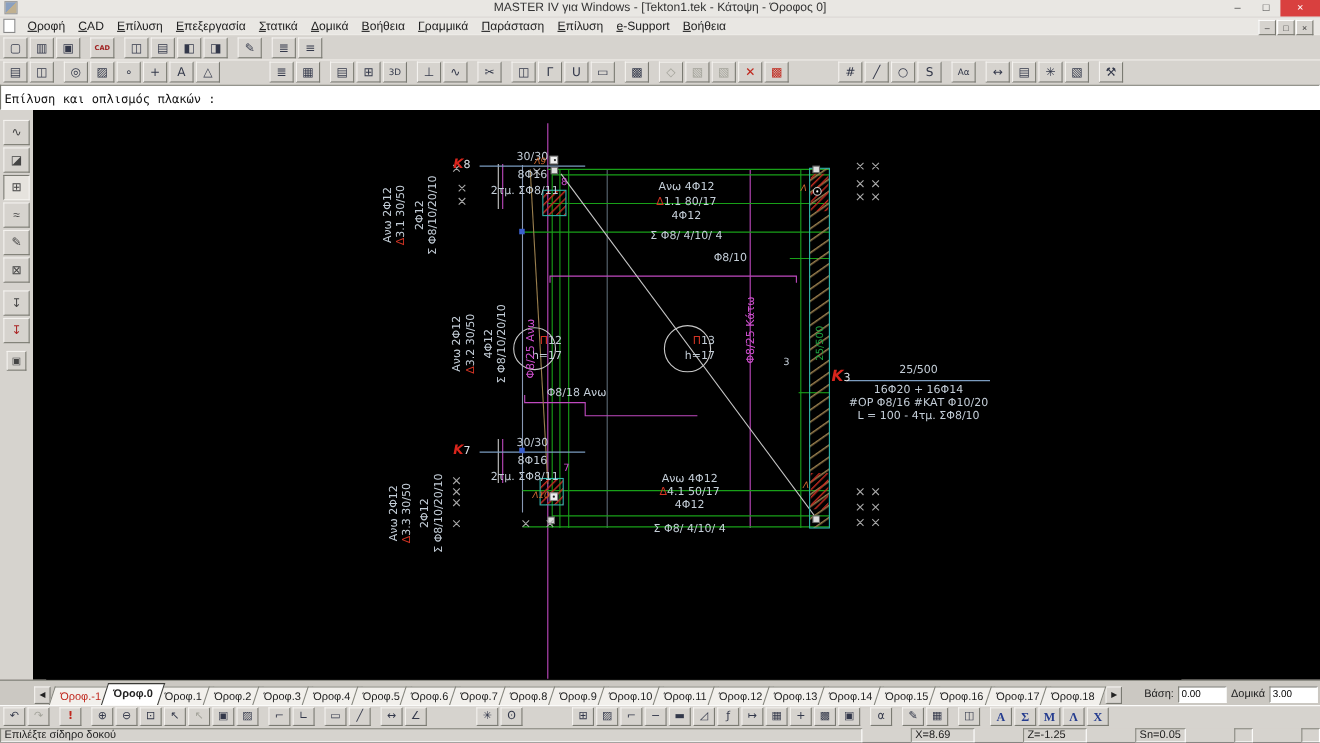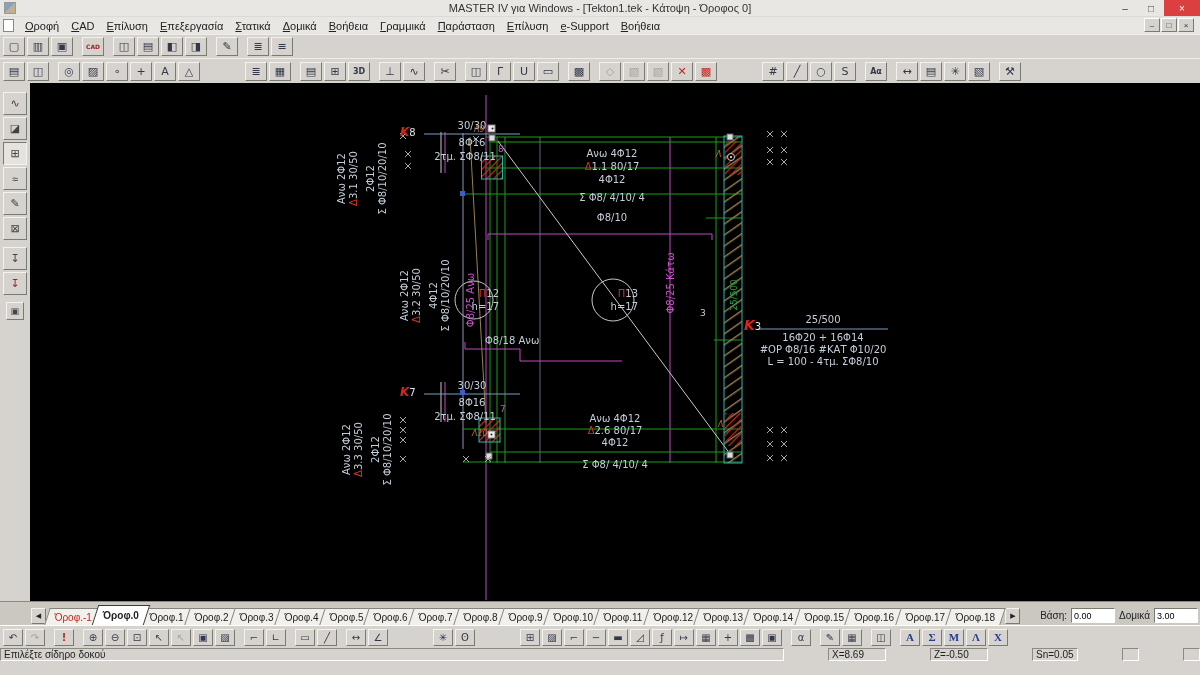--- a/index.html
+++ b/index.html
@@ -25,33 +25,33 @@
   .toolbar.r2{height:22px;}
   .toolbar.bottom{height:20px;border-top:1px solid #fff;}
   .tb{width:22px;height:19px;margin:0 1px;background:#d6d3ce;border:1px solid;border-color:#f4f2ef #7a7a72 #7a7a72 #f4f2ef;font-size:11px;color:#33384a;display:flex;align-items:center;justify-content:center;padding:0;font-family:"DejaVu Sans",sans-serif;}
   .toolbar.bottom .tb{width:20px;height:17px;font-size:10px;}
   .tb .g{pointer-events:none;}
   .tb.gap{margin-left:8px;}
   .tb.gap3{margin-left:44px;}
   .tb.disabled .g{color:#a3a39a;}
   .tb.red .g{color:#c0281e;font-weight:bold;}
   .tb.cadred .g{color:#a02020;font-size:6px;font-weight:bold;}
-  .tb.tiny .g{font-size:8px;font-weight:bold;}
+  .tb.tiny .g{font-size:8px;font-weight:normal;}
   .tb.letter .g{color:#263d8f;font-weight:bold;font-family:"Liberation Serif",serif;font-size:11px;}
   
   .cmdbar{height:21px;background:#fff;border:1px solid;border-color:#7a7a72 #fff #fff #7a7a72;display:flex;align-items:flex-end;padding:0 3px 2px 3px;font-family:"DejaVu Sans Mono",monospace;font-size:11px;color:#111;}
   
   .workarea{height:518px;display:flex;background:#000;}
   .sidebar{width:30px;background:#d6d3ce;padding-top:8px;display:flex;flex-direction:column;align-items:center;}
   .sb{width:24px;height:23px;margin:1px 0;background:#d6d3ce;border:1px solid;border-color:#f4f2ef #7a7a72 #7a7a72 #f4f2ef;font-size:11px;color:#444;display:flex;align-items:center;justify-content:center;padding:0;}
   .sb.active{border-color:#7a7a72 #f4f2ef #f4f2ef #7a7a72;background:#e6e3de;}
   .sb.gap{margin-top:6px;}
   .sb.red{color:#a22;}
   .sb.small{width:18px;height:18px;font-size:9px;}
-  .canvas{position:relative;width:1032px;height:518px;background:#000;overflow:hidden;}
+  .canvas{position:relative;width:1032px;height:518px;background:#000;overflow:hidden;margin-left:12px;}
   .canvas svg{position:absolute;left:0;top:0;}
   .dtext{position:absolute;white-space:nowrap;font-family:"DejaVu Sans",sans-serif;font-size:10px;color:#c4ced8;line-height:12px;}
   .ctr{text-align:center;}
   .mag{color:#cf4fcf;} .grn{color:#1ca341;} .org{color:#cf6a30;font-style:italic;} .redc{color:#d23424;}
   .klabel{color:#d9251c;font-weight:bold;font-size:12px;font-style:italic;}
   .knum{color:#dfe5ea;font-size:10px;}
   .k3 .klabel{font-size:14px;}
   .vgroup{position:absolute;width:110px;transform:rotate(-90deg);transform-origin:center center;text-align:center;}
   .vgroup div{line-height:12px;}
   .vgroup .pgap{margin-bottom:5px;}
@@ -254,20 +254,23 @@
         <span class="g">✳</span>
       </button>
       <button class="tb">
         <span class="g">▧</span>
       </button>
       <button class="tb gap">
         <span class="g">⚒</span>
       </button>
     </div>
 
+  <div class="cmdbar">
+    <span>Επίλυση και οπλισμός πλακών :</span>
+  </div>
 
   <div class="workarea">
     <div class="sidebar">
 
     <button class="sb">
           <span class="g">∿</span>
         </button>
         <button class="sb">
           <span class="g">◪</span>
         </button>
@@ -398,24 +401,24 @@
       <div class="dtext k3" style="left:714px;top:236px;"><span class="klabel">K</span><span class="knum">3</span></div>
       <div class="dtext ctr" style="left:728px;top:231px;width:130px;">25/500</div>
       <div class="dtext ctr" style="left:708px;top:249px;width:170px;">16Φ20 + 16Φ14</div>
       <div class="dtext ctr" style="left:708px;top:261px;width:170px;">#ΟΡ Φ8/16 #ΚΑΤ Φ10/20</div>
       <div class="dtext ctr" style="left:708px;top:273px;width:170px;">L = 100 - 4τμ. ΣΦ8/10</div>
 
       <div class="dtext ctr" style="left:512px;top:65px;width:140px;">Ανω 4Φ12</div>
       <div class="dtext ctr" style="left:512px;top:78px;width:140px;"><span class="redc">Δ</span><span>1.1  80/17</span></div>
       <div class="dtext ctr" style="left:512px;top:91px;width:140px;">4Φ12</div>
       <div class="dtext ctr" style="left:512px;top:109px;width:140px;">Σ Φ8/ 4/10/ 4</div>
-      <div class="dtext ctr" style="left:512px;top:129px;width:140px;">Φ8/10</div>
+      <div class="dtext ctr" style="left:512px;top:129px;width:140px;padding-left:40px;">Φ8/10</div>
 
       <div class="dtext ctr" style="left:515px;top:330px;width:140px;">Ανω 4Φ12</div>
-      <div class="dtext ctr" style="left:515px;top:342px;width:140px;"><span class="redc">Δ</span><span>2.6  80/17</span></div>
+      <div class="dtext ctr" style="left:515px;top:342px;width:140px;"><span class="redc">Δ</span><span>4.1  50/17</span></div>
       <div class="dtext ctr" style="left:515px;top:354px;width:140px;">4Φ12</div>
       <div class="dtext ctr" style="left:515px;top:376px;width:140px;">Σ Φ8/ 4/10/ 4</div>
 
       <div class="dtext vgroup" style="left:277px;top:69px;">
         <div>Ανω 2Φ12</div>
         <div class="pgap"><span class="redc">Δ</span><span>3.1  30/50</span></div>
         <div>2Φ12</div>
         <div>Σ Φ8/10/20/10</div>
       </div>
       <div class="dtext vgroup" style="left:340px;top:186px;">
@@ -646,19 +649,19 @@
         <span class="g">Λ</span>
       </button>
       <button class="tb letter">
         <span class="g">X</span>
       </button>
     </div>
 
   <div class="statusbar">
     <div class="scell msg">Επιλέξτε σίδηρο δοκού</div>
     <div class="scell w50">X=8.69</div>
-    <div class="scell w50">Z=-0.50</div>
+    <div class="scell w50">Z=-1.25</div>
     <div class="scell w40">Sn=0.05</div>
     <div class="scell w8"></div>
     <div class="scell w8"></div>
   </div>
 
 </div>
 
 </body></html>

